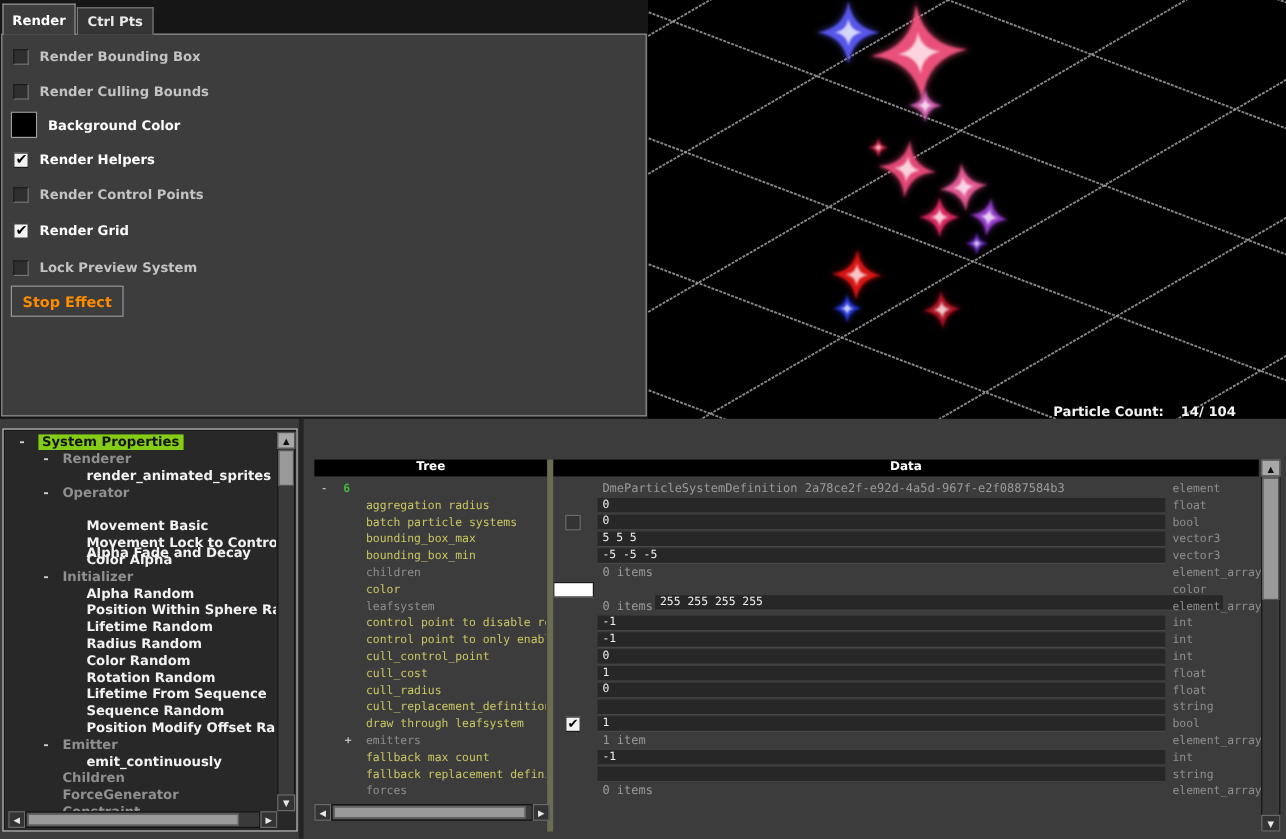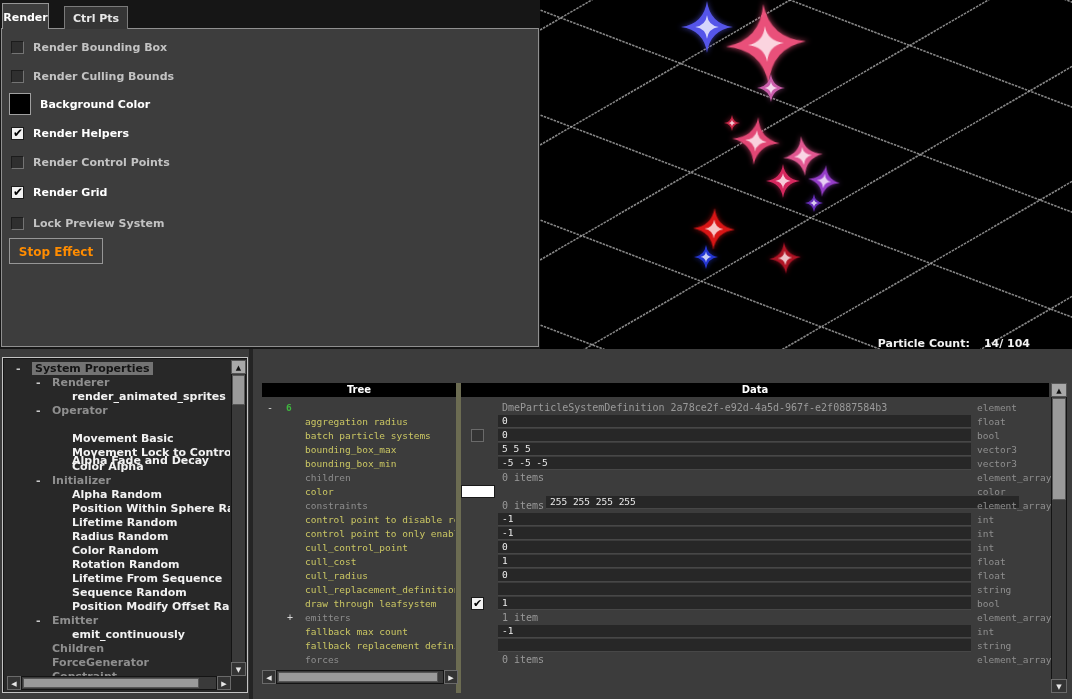--- a/index.html
+++ b/index.html
@@ -4,21 +4,21 @@
 <style>
   * { box-sizing: border-box; margin: 0; padding: 0; }
   html,body { width:1072px; height:699px; }
   body { font-family:"DejaVu Sans", sans-serif; background:#3c3c3c; overflow:hidden; }
   #screen { position:relative; width:1072px; height:699px; background:#3c3c3c; overflow:hidden; }
 
   
   #tl-panel { position:absolute; left:0; top:0; width:540px; height:349px; background:#161616; }
   .tab { position:absolute; text-align:center; font-weight:bold; font-size:11px; color:#e8e8e8;
          background:#3d3d3d; border:1px solid #969696; border-bottom:none; cursor:default; }
-  #tab-render { left:2px; top:3px; width:47px; height:26px; padding-top:7px; color:#ffffff; z-index:3; }
+  #tab-render { left:2px; top:3px; width:61px; height:26px; padding-top:7px; color:#ffffff; z-index:3; }
   #tab-ctrlpts { left:64px; top:6px; width:64px; height:23px; padding-top:5px; background:#353535; border-color:#7a7a7a; z-index:2; }
   #tl-pane { position:absolute; left:1px; top:28px; width:538px; height:319px; background:#3d3d3d; border:1px solid #909090; z-index:1; }
   .opt-row { position:absolute; left:9px; height:22px; display:flex; align-items:center; }
   .cbx { width:13px; height:13px; background:#2f2f2f; border:1px solid; border-color:#1c1c1c #747474 #747474 #1c1c1c;
          margin-right:9px; flex:0 0 13px; position:relative; }
   .cbx.checked { background:#f2f2f2; border-color:#1c1c1c; }
   .cbx.checked::after { content:"✔"; position:absolute; left:1px; top:-2px; font-size:12px; color:#000; font-weight:bold; }
   .swatch-big { width:22px; height:22px; background:#000; border:1px solid #a0a0a0; margin-right:9px; margin-left:-2px; flex:0 0 22px; }
   .opt-label { font-size:11px; font-weight:bold; color:#c3c3c3; white-space:nowrap; }
   .opt-row.checked .opt-label { color:#ffffff; }
@@ -31,21 +31,21 @@
   #pcount { position:absolute; right:42px; top:324px; font-size:11px; font-weight:bold; color:#f2f2f2; white-space:pre; }
   #pcount .val { margin-left:14px; }
 
   
   #sys-panel { position:absolute; left:2px; top:357px; width:246px; height:336px; background:#282828;
                border:1px solid #c4c4c4; box-shadow: inset 1px 1px 0 #141414; }
   #sys-rows { position:absolute; left:3px; top:3px; width:224px; height:315px; overflow:hidden; }
   .st-row { position:absolute; height:14px; font-size:11px; font-weight:bold; white-space:nowrap; cursor:default; }
   .st-exp { position:absolute; color:#cccccc; font-size:11px; top:0; }
   .st-label { position:absolute; top:0; }
-  .st-label.selected { background:#737373; color:#141414; padding:0 3px; }
+  .st-label.selected { background:#84cc16; color:#141414; padding:0 3px; }
   .st-label.category { color:#8f8f8f; }
   .st-label.leaf { color:#f2f2f2; }
 
   
   .sb-btn { position:absolute; border:1px solid #6a6a6a; background:#343434; color:#e8e8e8;
             font-size:7px; text-align:center; cursor:default; }
   .sb-btn.light { background:#a8a8a8; color:#111; border-color:#555; }
   .sb-thumb { position:absolute; background:#9a9a9a; border:1px solid #565656; cursor:default; }
   .sb-track { position:absolute; background:#3a3a3a; border:1px solid #141414; }
 
@@ -318,21 +318,21 @@
       <div class="pg-name attr" style="left: 305px; top: 458px; width: 150px;">bounding_box_min</div>
       <div class="pg-field" style="top: 457px;">-5 -5 -5</div>
       <div class="pg-type" style="top: 458px;">vector3</div>
       <div class="pg-name array" style="left: 305px; top: 472px; width: 150px;">children</div>
       <div class="pg-plain" style="top: 472px;">0 items</div>
       <div class="pg-type" style="top: 472px;">element_array</div>
       <div class="pg-name attr" style="left: 305px; top: 486px; width: 150px;">color</div>
       <div class="pg-swatch" style="top: 485px; background: rgb(255, 255, 255);"></div>
       <div class="pg-field" style="top: 496px; margin-left: 48px;">255 255 255 255</div>
       <div class="pg-type" style="top: 486px;">color</div>
-      <div class="pg-name array" style="left: 305px; top: 500px; width: 150px;">constraints</div>
+      <div class="pg-name array" style="left: 305px; top: 500px; width: 150px;">leafsystem</div>
       <div class="pg-plain" style="top: 500px;">0 items</div>
       <div class="pg-type" style="top: 500px;">element_array</div>
       <div class="pg-name attr" style="left: 305px; top: 514px; width: 150px;">control point to disable renderi</div>
       <div class="pg-field" style="top: 513px;">-1</div>
       <div class="pg-type" style="top: 514px;">int</div>
       <div class="pg-name attr" style="left: 305px; top: 528px; width: 150px;">control point to only enable rer</div>
       <div class="pg-field" style="top: 527px;">-1</div>
       <div class="pg-type" style="top: 528px;">int</div>
       <div class="pg-name attr" style="left: 305px; top: 542px; width: 150px;">cull_control_point</div>
       <div class="pg-field" style="top: 541px;">0</div>

